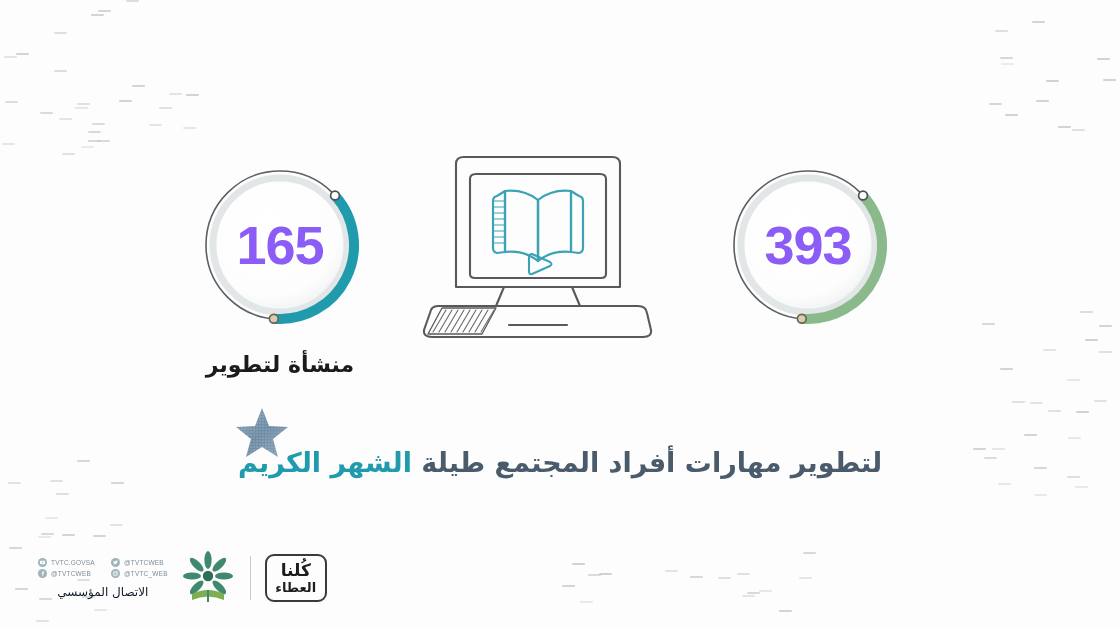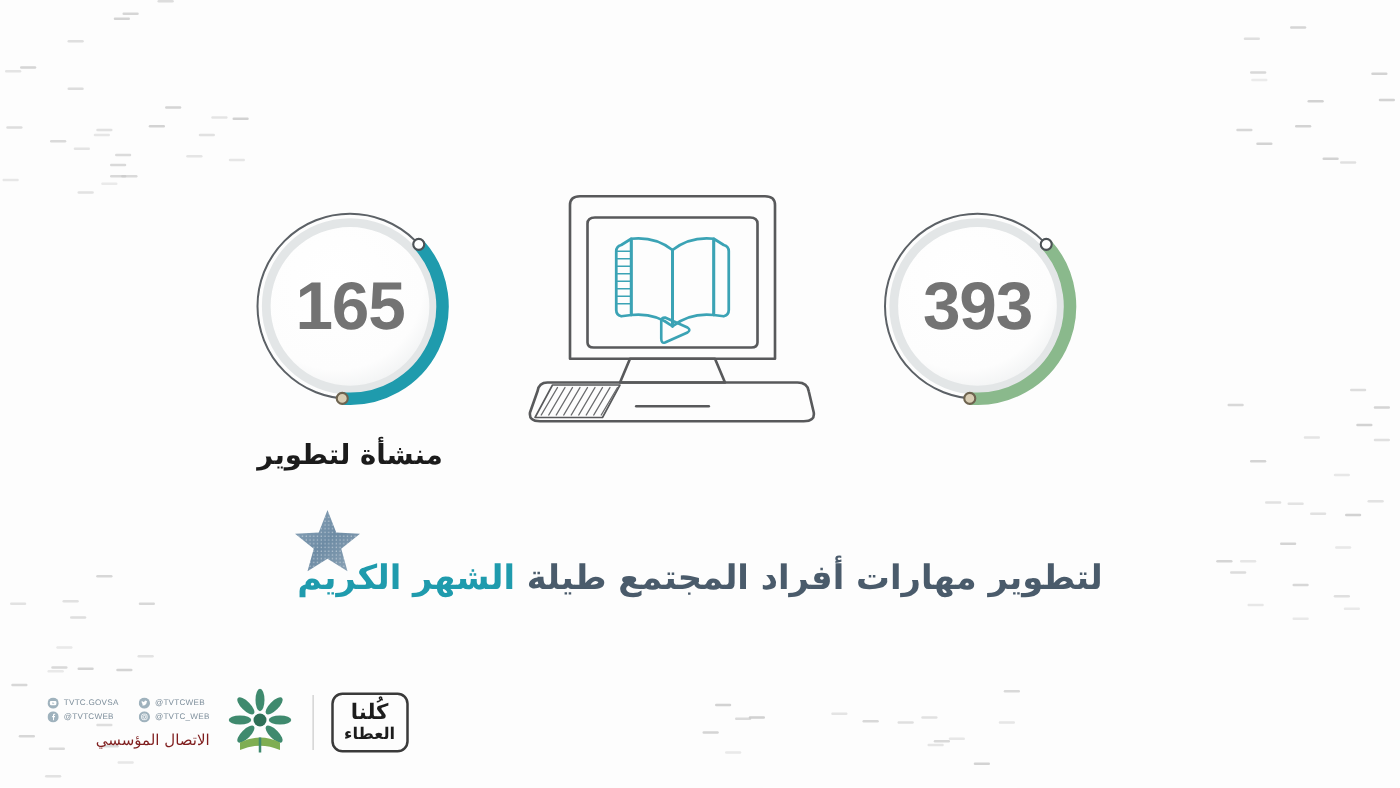--- a/index.html
+++ b/index.html
@@ -58,41 +58,41 @@
   }
 
   
   .stat {
     position: absolute;
     top: 160px;
     width: 300px;
     text-align: center;
   }
   #stat-left  { left: 130px; }
-  #stat-right { left: 632px; }
+  #stat-right { left: 658px; }
 
   .ring-wrap {
     position: relative;
     width: 170px;
     height: 170px;
     margin: 0 auto;
   }
   .ring-wrap svg { display: block; }
 
   .ring-value {
     position: absolute;
     top: 0; left: 0;
     width: 170px;
     height: 170px;
     display: flex;
     align-items: center;
     justify-content: center;
     font-size: 54px;
     font-weight: bold;
-    color: #737373;
+    color: #8b5cf6;
     letter-spacing: -1px;
     font-family: "Liberation Sans", sans-serif;
   }
 
   .stat-label {
     margin-top: 22px;
     font-size: 22px;
     font-weight: bold;
     color: #1b1b1b;
     direction: rtl;
@@ -187,23 +187,23 @@
     font-size: 6.5px;
     color: #7d8e9b;
     font-family: "Liberation Sans", sans-serif;
     letter-spacing: 0.2px;
     white-space: nowrap;
   }
 
   #corp-comm {
     margin-top: 7px;
     font-size: 12px;
-    color: #7f1d1d;
+    color: #0f172a;
     direction: rtl;
-    text-align: right;
+    text-align: center;
   }
 </style>
 </head>
 <body>
 
 <div id="stage">
 
   <div class="dash-field" id="dash-tl">
       <div class="dash" style="left: 126.015px; top: 0.359423px; opacity: 0.61;"></div>
       <div class="dash" style="left: 149.198px; top: 124.167px; opacity: 0.47;"></div>

